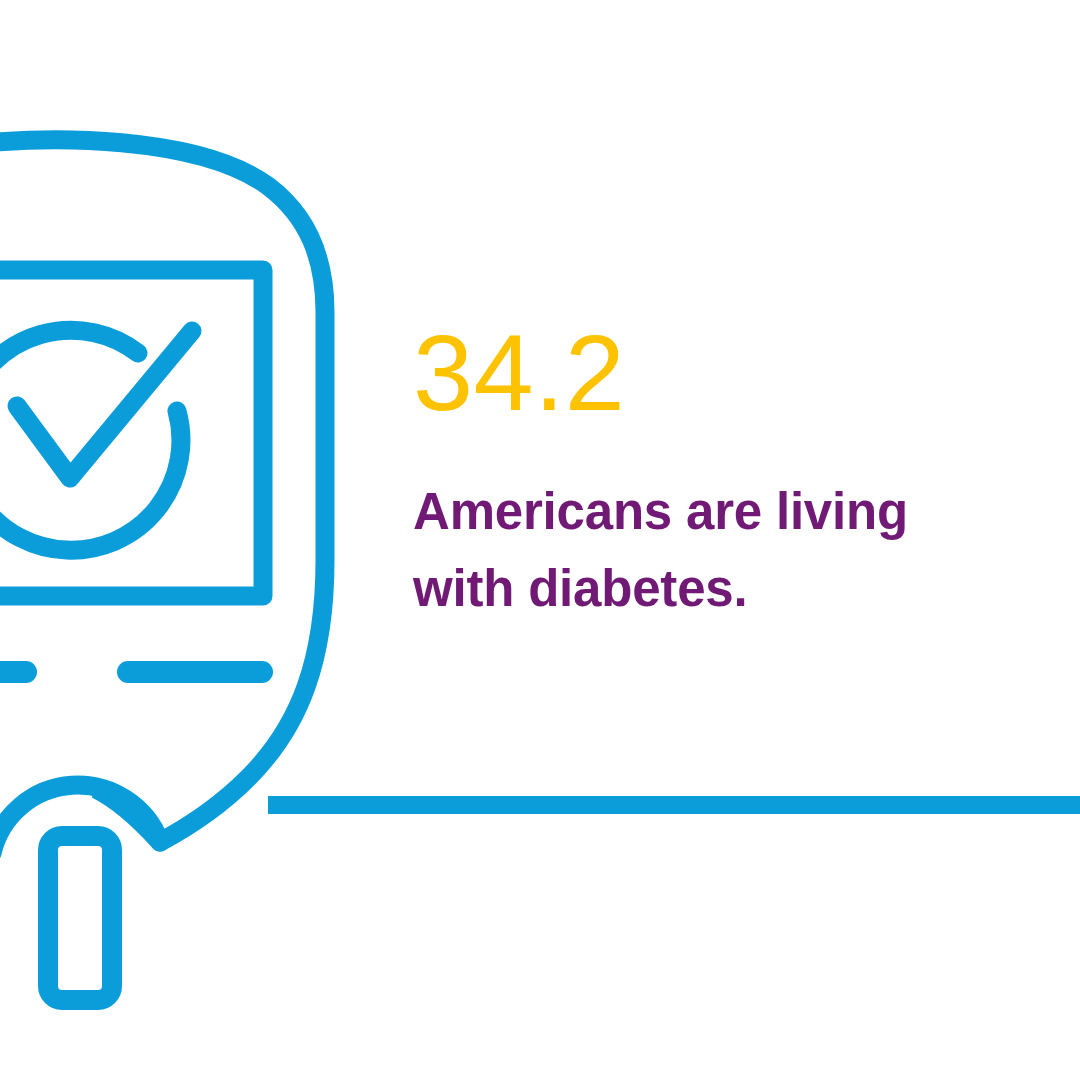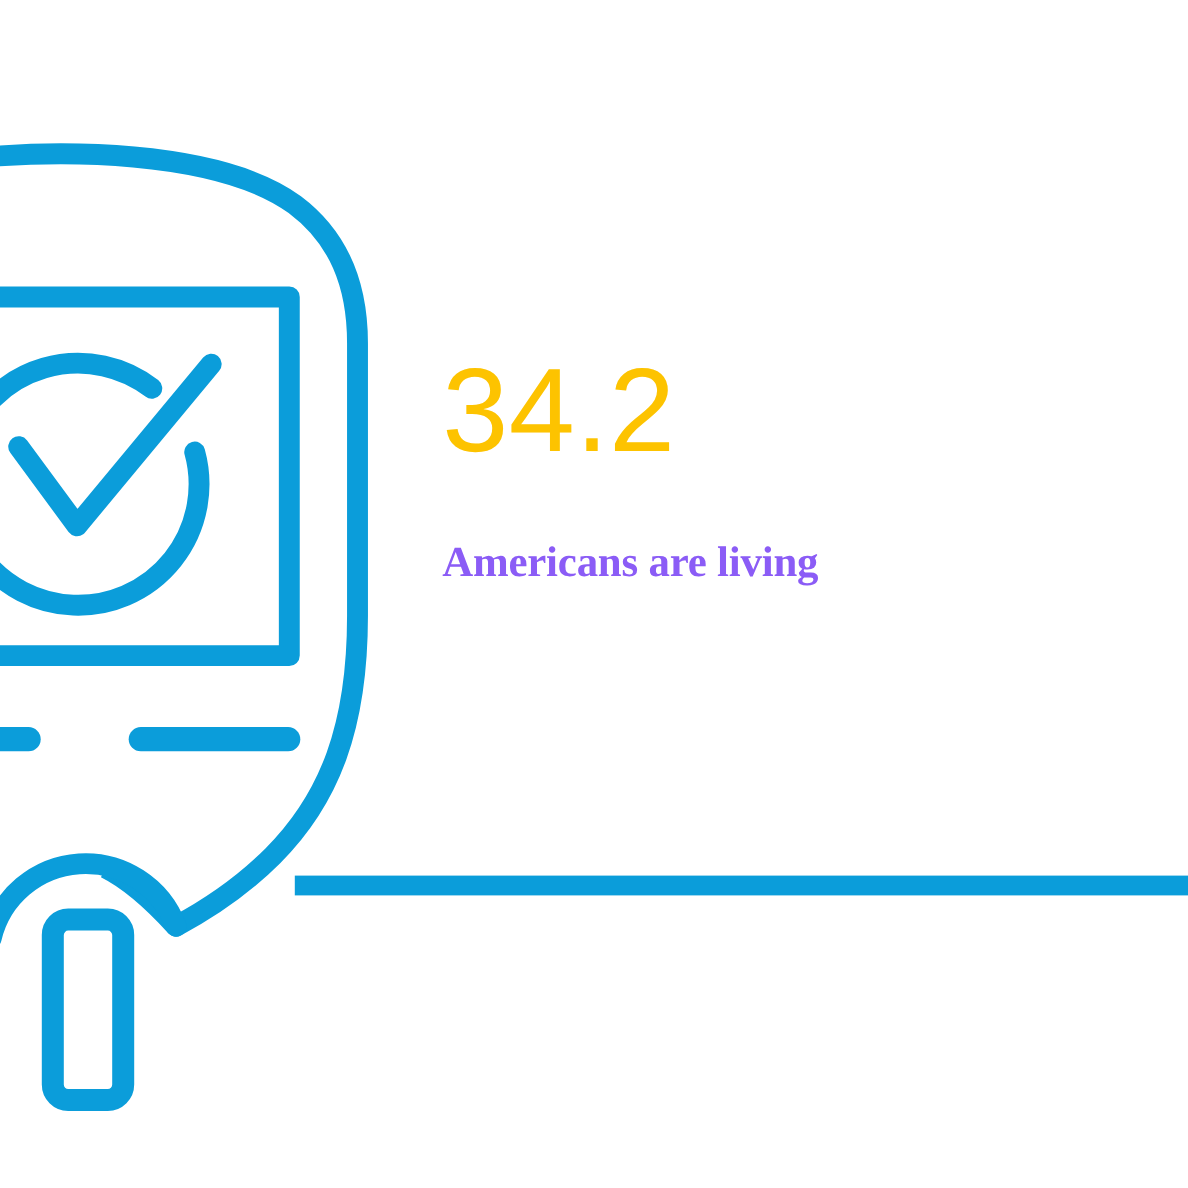--- a/index.html
+++ b/index.html
@@ -25,42 +25,42 @@
     left: 0;
     top: 0;
     width: 1080px;
     height: 1080px;
     pointer-events: none;
   }
 
   
   #text-block {
     position: absolute;
-    left: 402px;
+    left: 413px;
     top: 316px;
     width: 600px;
   }
   .stat-line {
     color: #FDC300;
     font-family: "Liberation Sans", sans-serif;
     font-weight: 300;
     font-size: 108px;
     line-height: 113px;
     letter-spacing: 0.5px;
     white-space: nowrap;
   }
   .stat-value { }
   .stat-unit  { }
 
   #caption {
     margin-top: 44px;
-    color: #8b5cf6;
-    font-family: Liberation Serif, serif;
+    color: #701a75;
+    font-family: Liberation Sans, sans-serif;
     font-weight: 700;
-    font-size: 39px;
+    font-size: 51px;
     line-height: 77px;
     letter-spacing: -0.2px;
   }
   .caption-line { display: block; white-space: nowrap; }
 
   
   #divider {
     position: absolute;
     left: 268px;
     top: 796px;
@@ -111,18 +111,19 @@
     </g>
   </svg>
 
   <div id="text-block">
 
     <div class="stat-line stat-value">34.2</div>
 
 
     <div id="caption">
       <span class="caption-line">Americans are living</span>
+      <span class="caption-line">with diabetes.</span>
     </div>
   </div>
 
   <div id="divider"></div>
 
 </div>
 
 </body></html>

